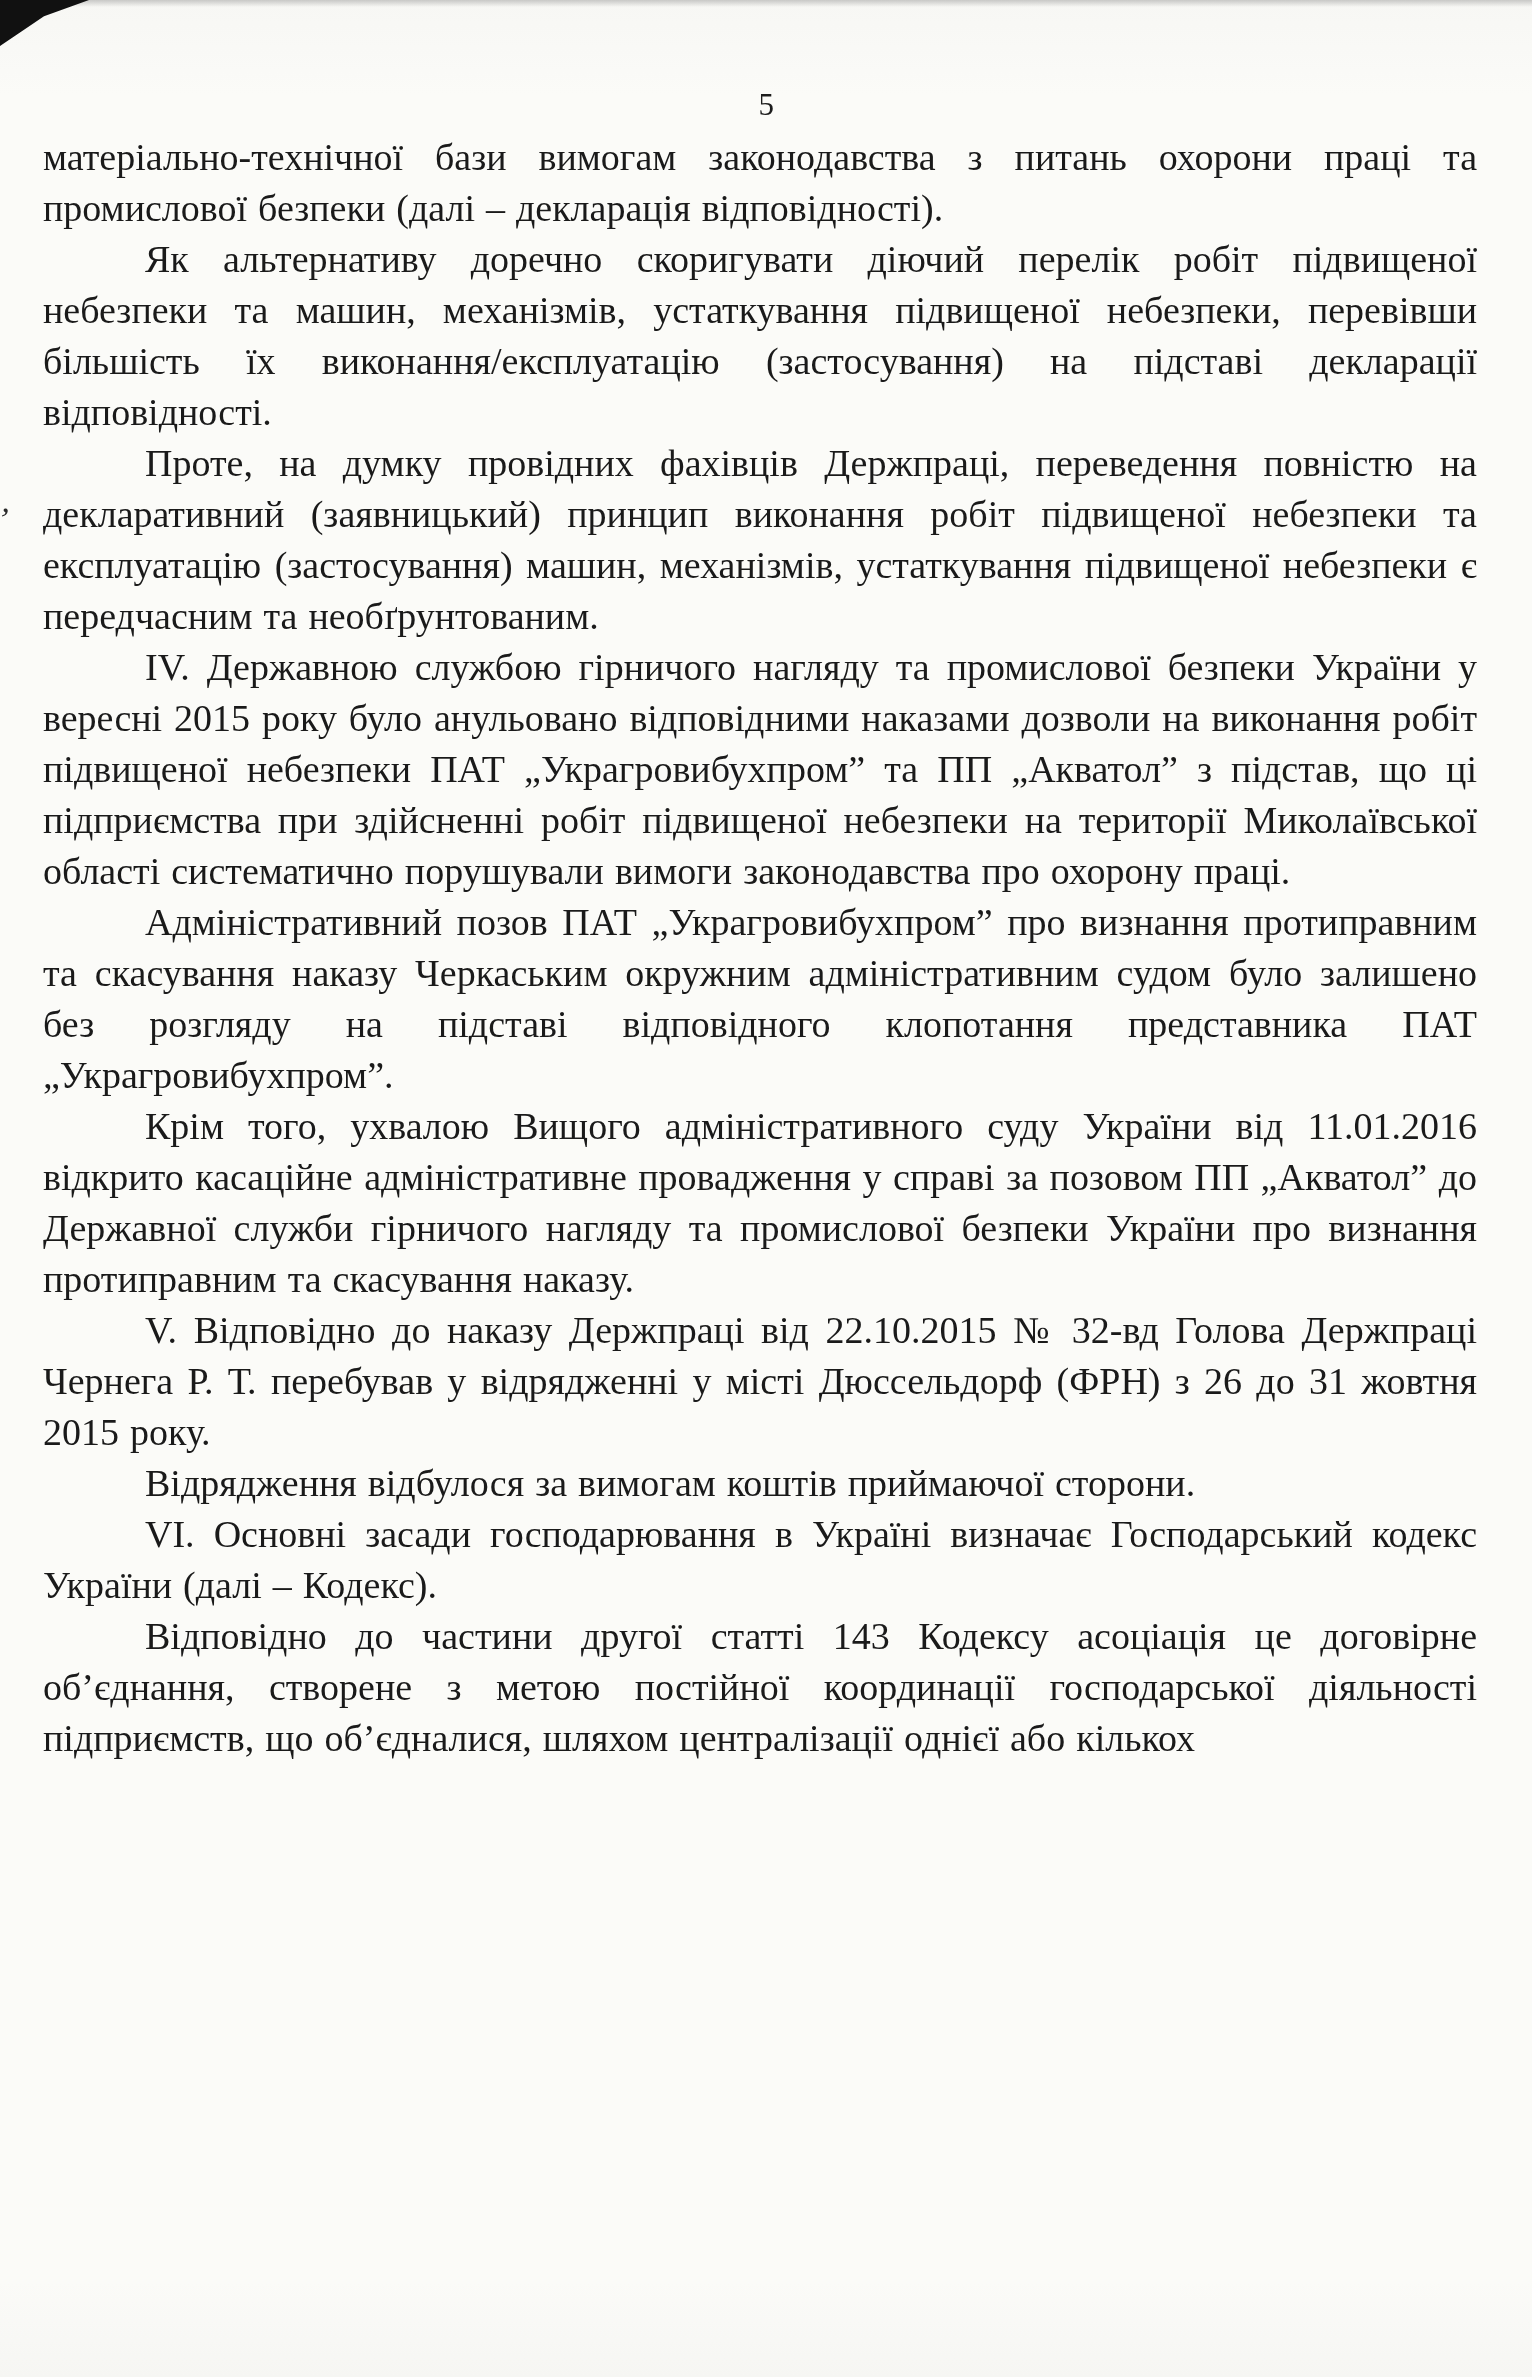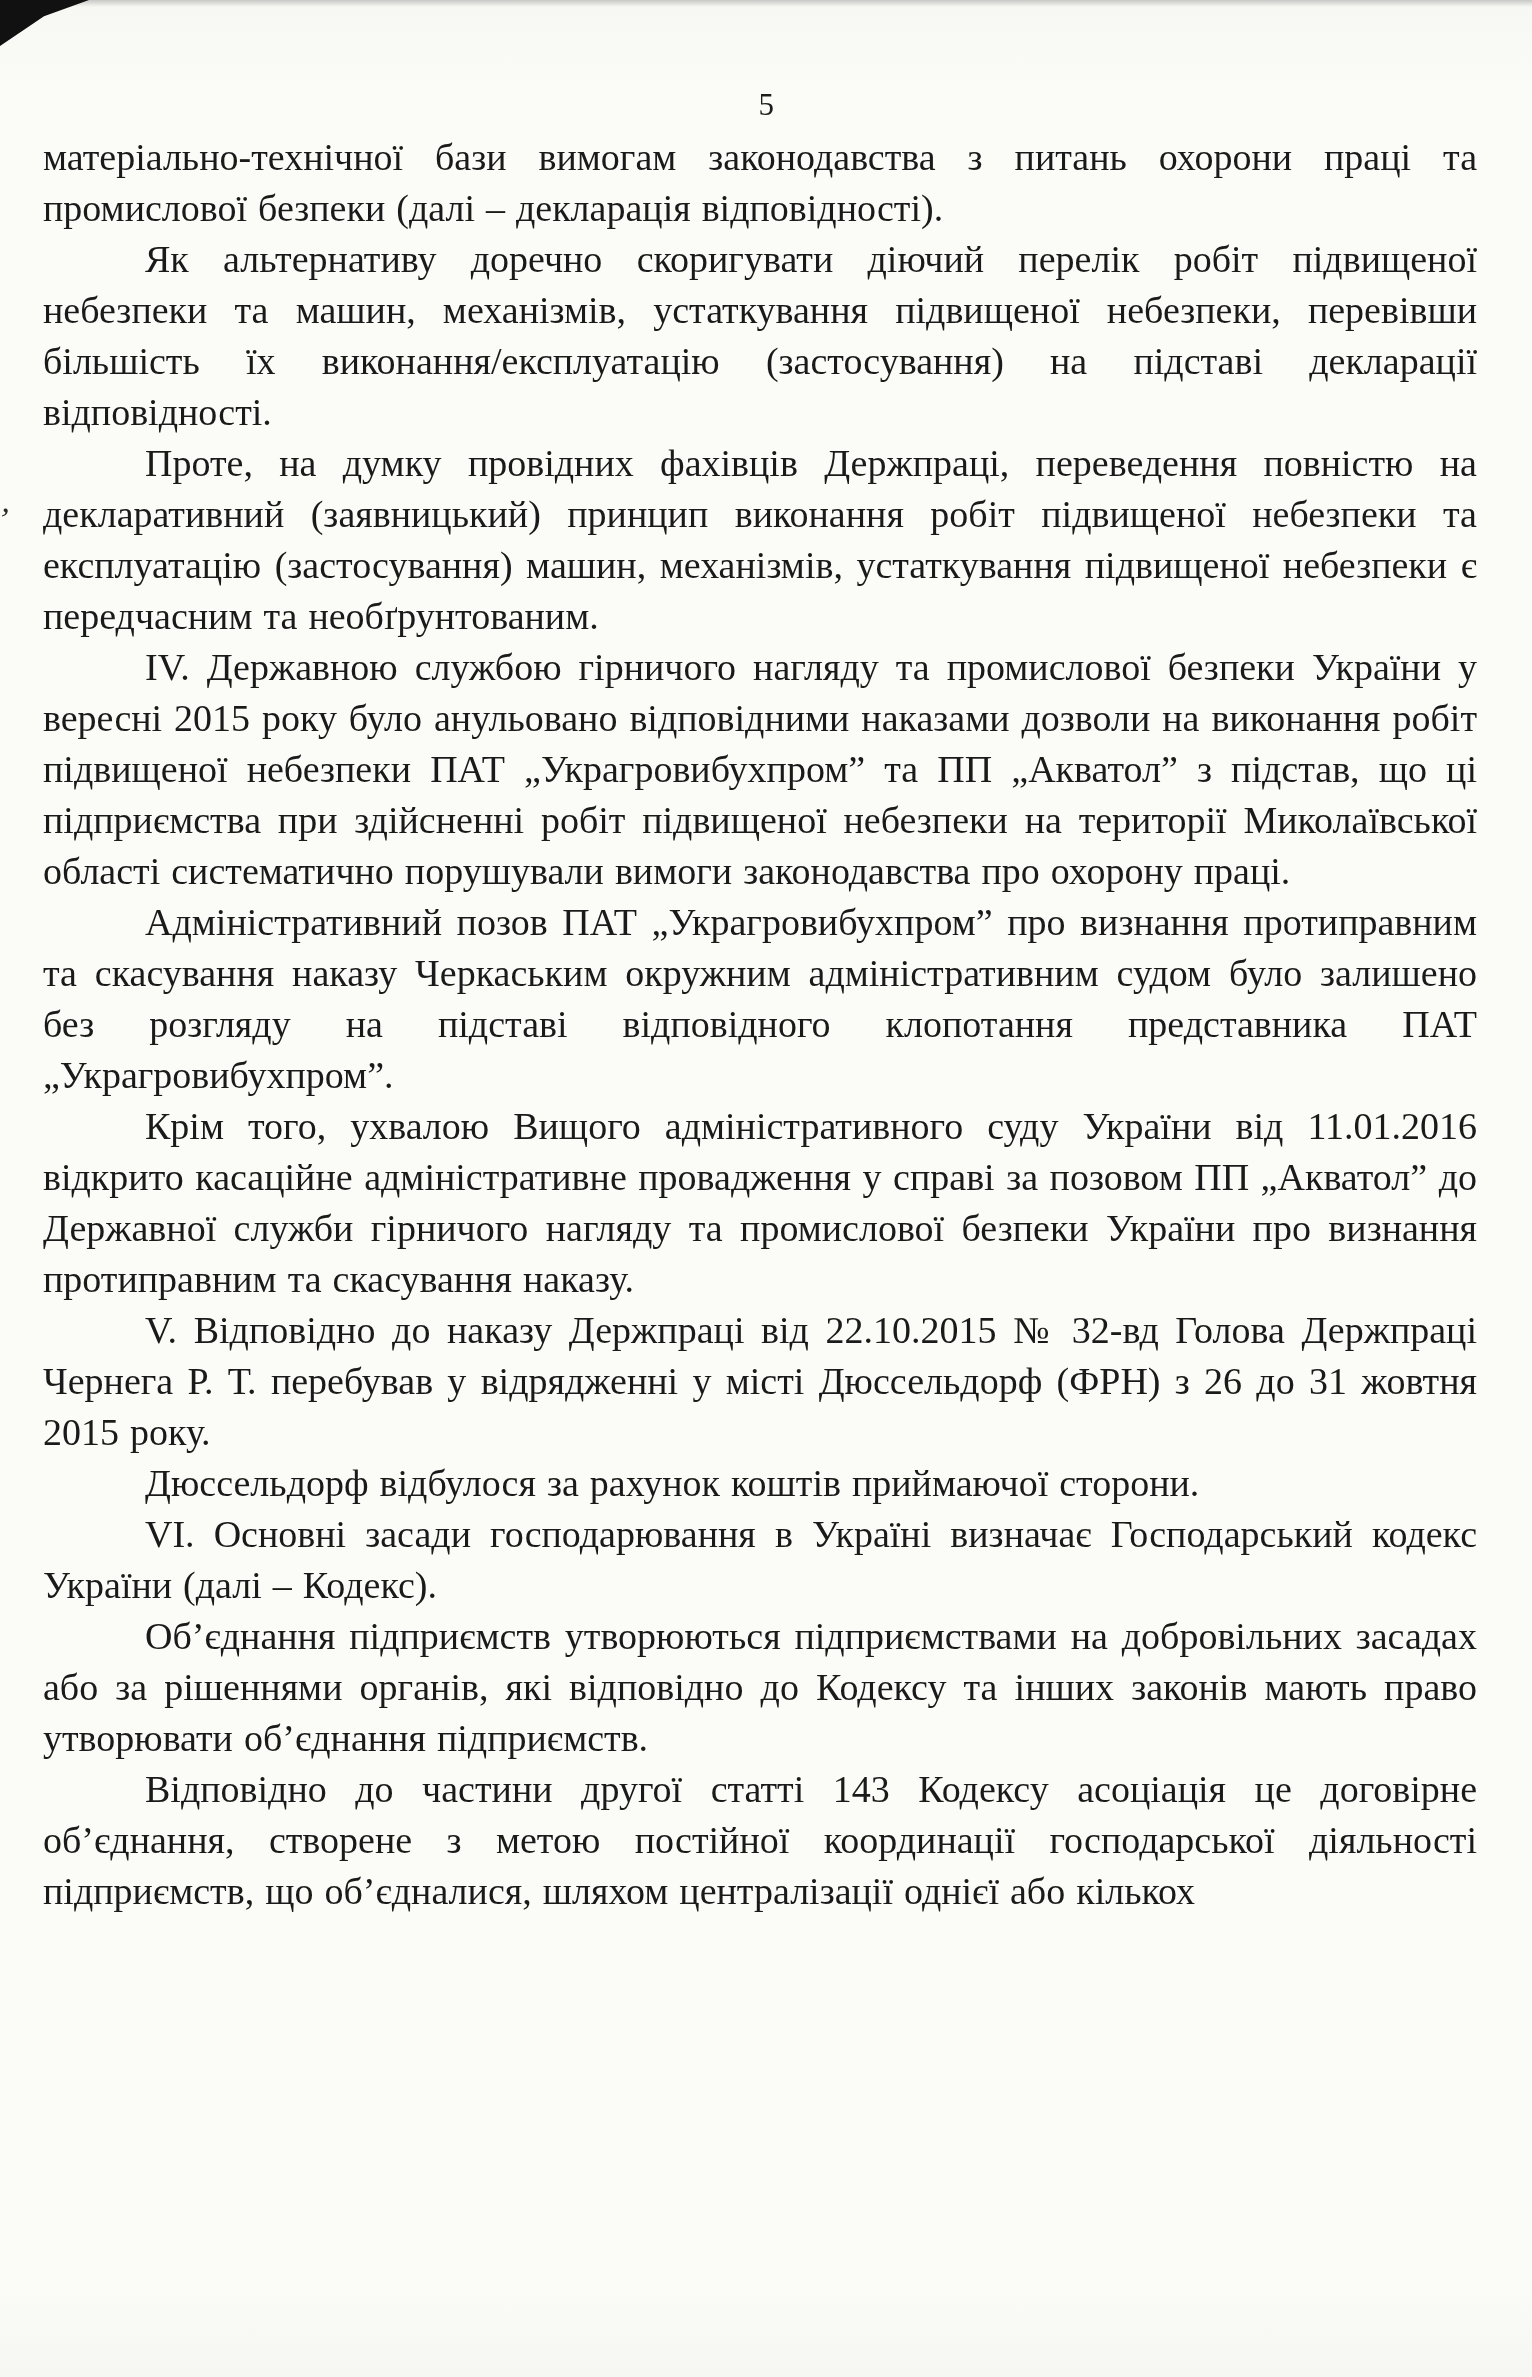--- a/index.html
+++ b/index.html
@@ -90,20 +90,19 @@
   <div class="page-number">5</div>
 
   <div class="body-text">
     <p class="no-indent">матеріально-технічної бази вимогам законодавства з питань охорони праці та промислової безпеки (далі – декларація відповідності).</p>
     <p>Як альтернативу доречно скоригувати діючий перелік робіт підвищеної небезпеки та машин, механізмів, устаткування підвищеної небезпеки, перевівши більшість їх виконання/експлуатацію (застосування) на підставі декларації відповідності.</p>
     <p>Проте, на думку провідних фахівців Держпраці, переведення повністю на декларативний (заявницький) принцип виконання робіт підвищеної небезпеки  та експлуатацію (застосування) машин, механізмів, устаткування підвищеної небезпеки є передчасним та необґрунтованим.</p>
     <p>IV. Державною службою гірничого нагляду та промислової безпеки України у вересні 2015 року було анульовано відповідними наказами дозволи на виконання робіт підвищеної небезпеки ПАТ „Украгровибухпром” та ПП „Акватол” з підстав, що ці підприємства при здійсненні робіт підвищеної небезпеки на території Миколаївської області систематично порушували вимоги законодавства про охорону праці.</p>
     <p>Адміністративний позов ПАТ „Украгровибухпром” про визнання протиправним та скасування наказу Черкаським окружним адміністративним судом було залишено без розгляду на підставі відповідного клопотання представника ПАТ „Украгровибухпром”.</p>
     <p>Крім того, ухвалою Вищого адміністративного суду України від 11.01.2016 відкрито касаційне адміністративне провадження у справі за позовом ПП „Акватол” до Державної служби гірничого нагляду та промислової безпеки України про визнання протиправним та скасування наказу.</p>
     <p>V. Відповідно до наказу Держпраці від 22.10.2015 № 32-вд Голова Держпраці Чернега Р. Т. перебував у відрядженні у місті Дюссельдорф (ФРН) з 26 до 31 жовтня 2015 року.</p>
-    <p>Дюссельдорф відбулося за рахунок коштів приймаючої сторони.</p>
+    <p>Відрядження відбулося за вимогам коштів приймаючої сторони.</p>
     <p>VI. Основні засади господарювання в Україні визначає Господарський кодекс України (далі – Кодекс).</p>
-    <p>Об’єднання підприємств утворюються підприємствами на добровільних засадах або за рішеннями органів, які відповідно до Кодексу та інших законів мають право утворювати об’єднання підприємств.</p>
     <p>Відповідно до частини другої статті 143 Кодексу асоціація це договірне об’єднання, створене з метою постійної координації господарської діяльності підприємств, що об’єдналися, шляхом централізації однієї або кількох</p>
   </div>
 
 </div>
 
 
 </body></html>

